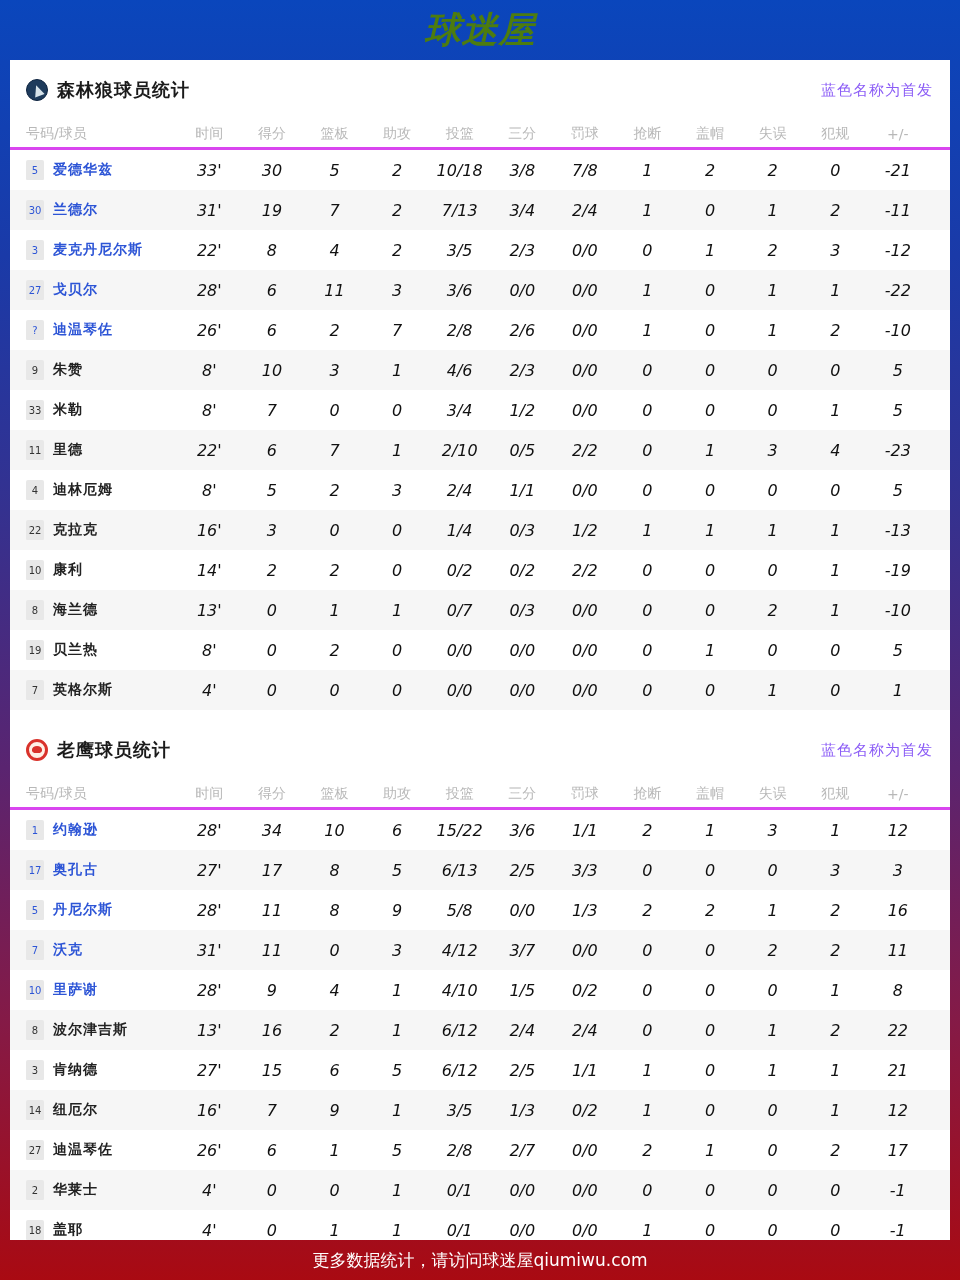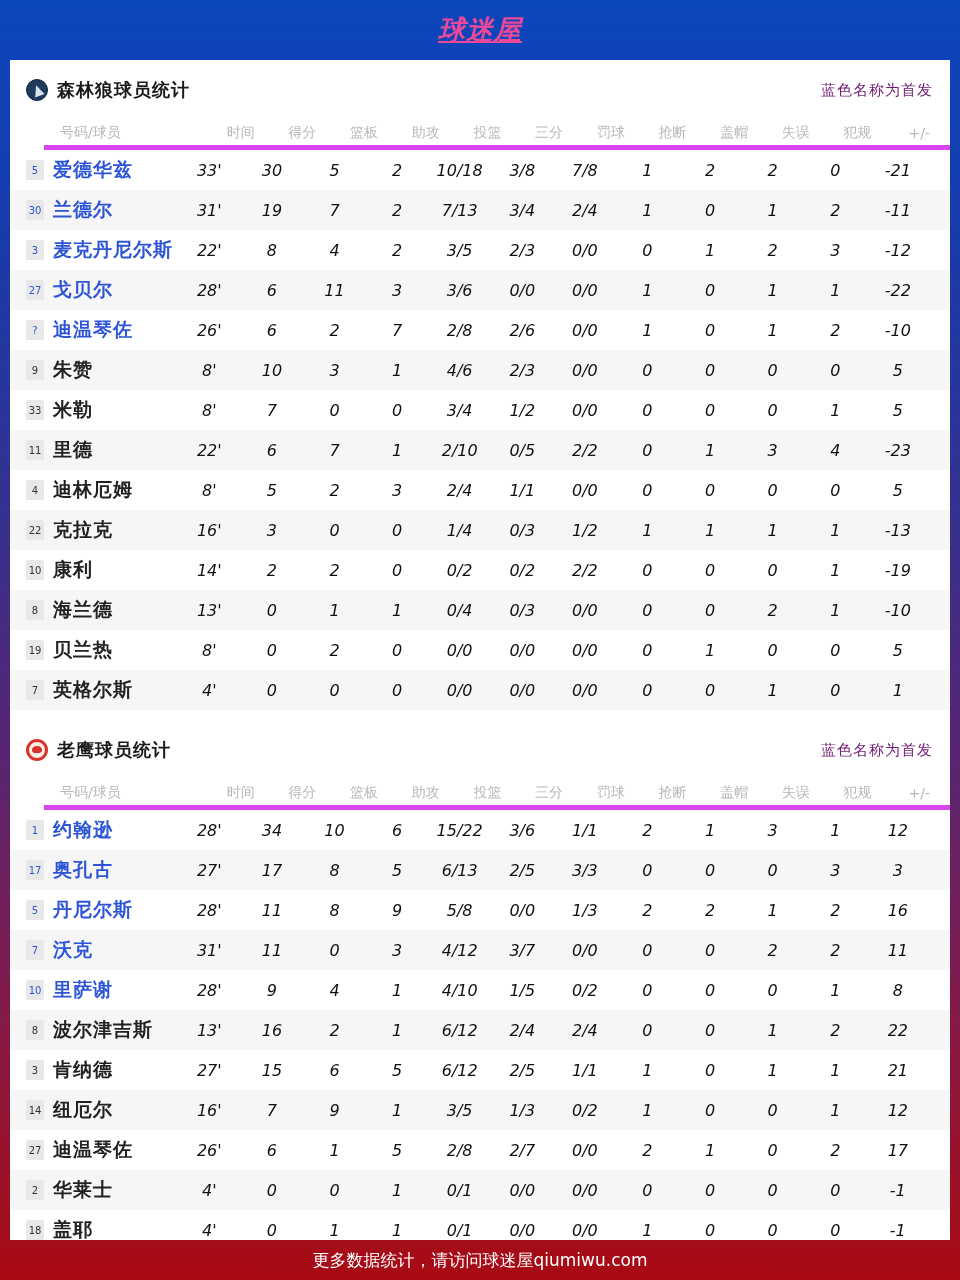--- a/index.html
+++ b/index.html
@@ -8,22 +8,22 @@
       font-family: "DejaVu Sans", "Liberation Sans", sans-serif;
       background: linear-gradient(180deg, #0a46bc 0%, #1a3aa8 20%, #35318f 40%, #5a2470 60%, #851a46 80%, #a90a12 100%);
       position: relative;
     }
     .top-bar {
       height: 60px;
       display: flex; align-items: center; justify-content: center;
     }
     .brand {
       font-family: "DejaVu Sans", sans-serif;
-      font-size: 27px; font-weight: bold; font-style: italic;
-      color: #ec4899; letter-spacing: 1px; text-decoration: underline;
+      font-size: 36px; font-weight: bold; font-style: italic;
+      color: #4d7c0f; letter-spacing: 1px;
     }
     .card {
       position: absolute; left: 10px; top: 60px;
       width: 940px; height: 1180px;
       background: #ffffff;
     }
     .section-head {
       height: 60px;
       display: flex; align-items: center; justify-content: space-between;
       padding: 0 17px 0 16px;
@@ -40,39 +40,39 @@
       border-left: 5px solid transparent; border-right: 5px solid transparent;
       border-bottom: 11px solid #d7e3ea; transform: rotate(-20deg);
     }
     .logo-hawks { background: #fff0e6; border: 3px solid #d9322b; }
     .logo-hawks::after {
       content: ""; position: absolute; left: 3px; top: 4px;
       width: 10px; height: 7px; border-radius: 50% 50% 40% 40%;
       background: #d9322b;
     }
     .title-text { font-size: 18px; font-weight: bold; color: #1b1b1b; letter-spacing: 1px; }
-    .starter-note { font-size: 15px; color: #701a75; letter-spacing: 1px; }
+    .starter-note { font-size: 15px; color: #8b5cf6; letter-spacing: 1px; }
     .col-header, .row {
       display: flex; align-items: center; height: 40px;
     }
-    .col-header { color: #b8b8b8; font-size: 14px; border-bottom: 5px solid #d946ef; height: 30px; margin-bottom: 0; margin-left: 34px; }
+    .col-header { color: #b8b8b8; font-size: 14px; border-bottom: 3px solid #d946ef; height: 30px; margin-bottom: 0; }
     .c-player { width: 168px; padding-left: 16px; display: flex; align-items: center; }
     .c { width: 62.6px; text-align: center; }
     .col-header .c-player { color: #b8b8b8; }
     .row { font-size: 16px; color: #111; font-style: italic; font-family: "DejaVu Sans", sans-serif; }
     .row:nth-child(even) { background: #f6f6f6; }
     .jersey {
       width: 18px; height: 20px; background: #e8e8e8;
       border-radius: 2px 2px 1px 1px;
       font-size: 10px; font-style: normal; color: #333;
       display: flex; align-items: center; justify-content: center;
       margin-right: 9px; flex: none;
     }
     .starter .jersey { color: #2d55d6; }
-    .pname { font-style: normal; font-size: 19px; color: #222; font-weight: bold; letter-spacing: 1px; }
+    .pname { font-style: normal; font-size: 14px; color: #222; font-weight: bold; letter-spacing: 1px; }
     .starter .pname { color: #2d55d6; }
     .gap { height: 10px; }
     .footer {
       position: absolute; left: 0; top: 1240px; width: 960px; height: 40px;
       display: flex; align-items: center; justify-content: center;
       color: #ffffff; font-size: 17px; font-weight: normal;
     }
   </style>
 </head>
 <body>
@@ -307,21 +307,21 @@
           </div>
           <div class="row">
             <span class="c-player">
               <span class="jersey">8</span>
               <span class="pname">海兰德</span>
             </span>
             <span class="c">13'</span>
             <span class="c">0</span>
             <span class="c">1</span>
             <span class="c">1</span>
-            <span class="c">0/4</span>
+            <span class="c">0/7</span>
             <span class="c">0/3</span>
             <span class="c">0/0</span>
             <span class="c">0</span>
             <span class="c">0</span>
             <span class="c">2</span>
             <span class="c">1</span>
             <span class="c">-10</span>
           </div>
           <div class="row">
             <span class="c-player">

